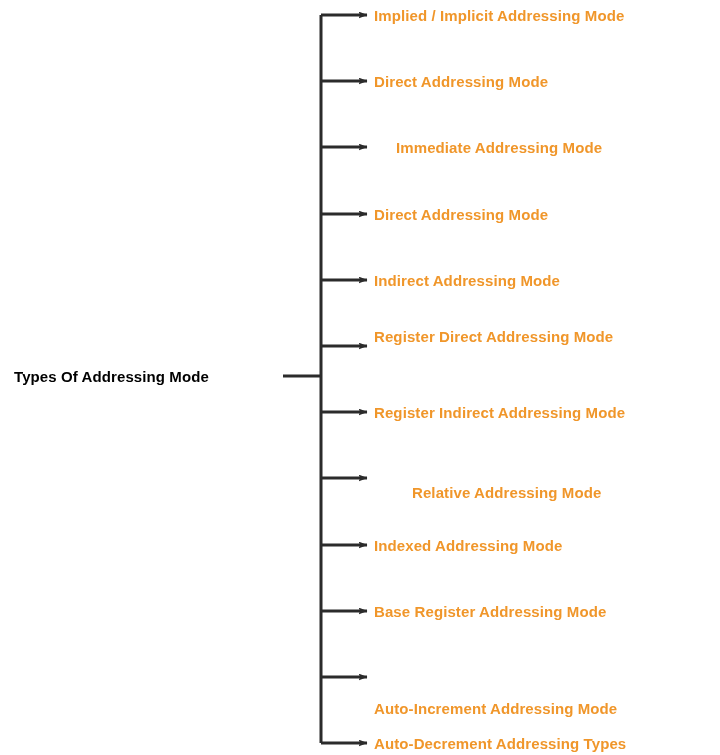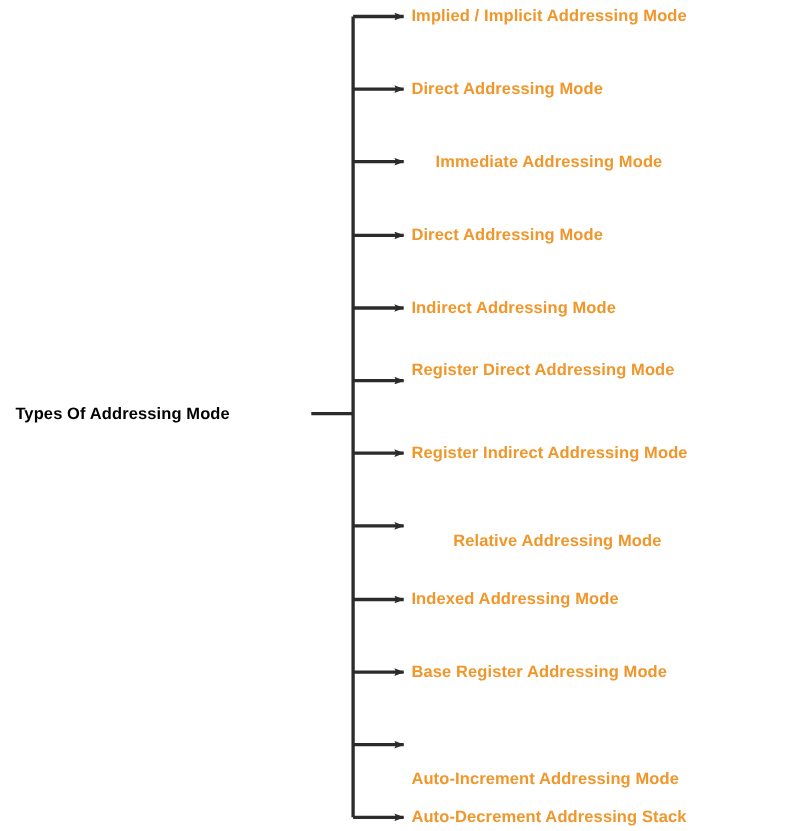--- a/index.html
+++ b/index.html
@@ -76,16 +76,16 @@
       <div class="node-label branch-label" style="left: 374px; top: 81px;">Direct Addressing Mode</div>
       <div class="node-label branch-label" style="left: 396px; top: 147px;">Immediate Addressing Mode</div>
       <div class="node-label branch-label" style="left: 374px; top: 214px;">Direct Addressing Mode</div>
       <div class="node-label branch-label" style="left: 374px; top: 280px;">Indirect Addressing Mode</div>
       <div class="node-label branch-label" style="left: 374px; top: 336px;">Register Direct Addressing Mode</div>
       <div class="node-label branch-label" style="left: 374px; top: 412px;">Register Indirect Addressing Mode</div>
       <div class="node-label branch-label" style="left: 374px; top: 492px; margin-left: 38px;">Relative Addressing Mode</div>
       <div class="node-label branch-label" style="left: 374px; top: 545px;">Indexed Addressing Mode</div>
       <div class="node-label branch-label" style="left: 374px; top: 611px;">Base Register Addressing Mode</div>
       <div class="node-label branch-label" style="left: 374px; top: 708px;">Auto-Increment Addressing Mode</div>
-      <div class="node-label branch-label" style="left: 374px; top: 743px;">Auto-Decrement Addressing Stack</div>
+      <div class="node-label branch-label" style="left: 374px; top: 743px;">Auto-Decrement Addressing Types</div>
     </div>
 
 </div>
 
 </body></html>

